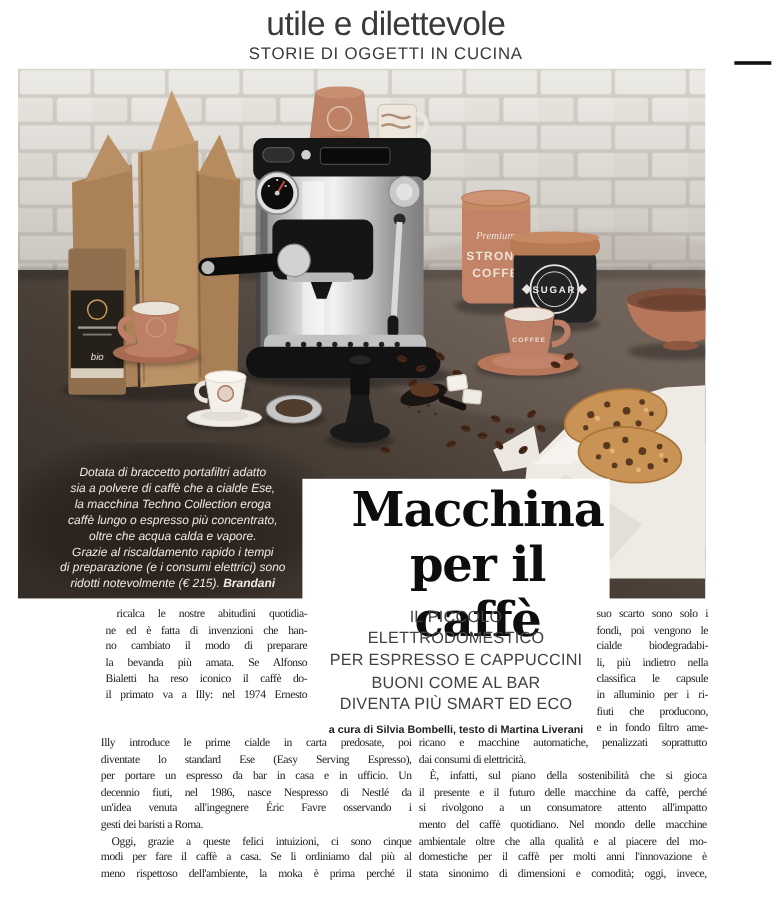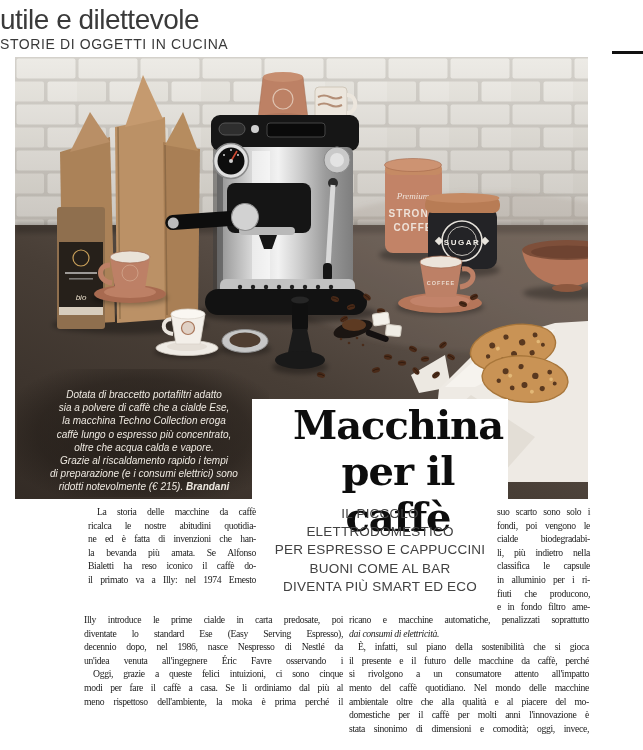--- a/index.html
+++ b/index.html
@@ -1,20 +1,20 @@
 <!DOCTYPE html>
 <html><head>
 <meta charset="utf-8">
 <style>
   html,body{margin:0;padding:0;background:#fff;}
   body{width:643px;height:750px;position:relative;overflow:hidden;font-family:"Liberation Sans",sans-serif;}
   .page{position:absolute;inset:0;background:#fff;}
 
   
-  .hdr{position:absolute;left:0;top:4px;width:100%;color:#3a3a3a;}
+  .hdr{position:absolute;left:0;top:4px;width:100%;text-align:center;color:#3a3a3a;}
   .hdr-title{font-size:28px;letter-spacing:-.5px;line-height:32px;font-weight:400;}
   .hdr-sub{font-size:14px;letter-spacing:.6px;margin-top:0;font-weight:400;}
   .corner-rule{position:absolute;right:0;top:51px;width:31px;height:3px;background:#111;}
 
   
   .photo{position:absolute;left:15px;top:57px;width:573px;height:442px;overflow:hidden;margin:0;}
   .caption{position:absolute;left:18px;top:331px;width:222px;text-align:center;
     font-style:italic;font-size:10px;line-height:13.2px;color:#ede8e0;}
   .caption b{font-weight:bold;}
   .pre{white-space:pre-line;}
@@ -27,21 +27,21 @@
   .standfirst{font-size:13.5px;line-height:18.2px;letter-spacing:.2px;color:#424242;}
   .byline{margin-top:7px;font-size:9px;font-weight:bold;color:#1e1e1e;}
 
   
   .col{position:absolute;font-family:"Liberation Serif",serif;font-size:9.7px;letter-spacing:-.35px;line-height:13.6px;color:#1b1b1b;}
   #col-nl{left:88px;top:505px;width:168px;}
   #col-nr{left:497px;top:505px;width:93px;}
   #col-wl{left:84px;top:613px;width:259px;}
   #col-wr{left:349px;top:613px;width:240px;}
   .line{text-align:justify;text-align-last:justify;}
-  .line.end{text-align:left;text-align-last:left;font-style:italic;}
+  .line.end{text-align:left;text-align-last:left;}
   .para.indent .line:first-child{text-indent:9px;}
 </style>
 </head>
 <body>
 
 <div class="page">
 
   <header class="hdr">
     <div class="hdr-title">utile e dilettevole</div>
     <div class="hdr-sub">STORIE DI OGGETTI IN CUCINA</div>
@@ -342,27 +342,28 @@
       <span>per il caffè</span>
     </h1>
   </div>
 
   <div class="standfirst-wrap">
     <div class="standfirst pre">IL PICCOLO
 ELETTRODOMESTICO
 PER ESPRESSO E CAPPUCCINI
 BUONI COME AL BAR
 DIVENTA PIÙ SMART ED ECO</div>
+    <div class="byline">a cura di Silvia Bombelli, testo di Martina Liverani</div>
   </div>
 
   <div class="col" id="col-nl">
       <div class="para indent">
-        <div class="line">La storia delle macchine da caffè</div>
         <div class="line">ricalca le nostre abitudini quotidia-</div>
         <div class="line">ne ed è fatta di invenzioni che han-</div>
+        <div class="line">no cambiato il modo di preparare</div>
         <div class="line">la bevanda più amata. Se Alfonso</div>
         <div class="line">Bialetti ha reso iconico il caffè do-</div>
         <div class="line">il primato va a Illy: nel 1974 Ernesto</div>
       </div>
     </div>
   <div class="col" id="col-nr">
       <div class="para">
         <div class="line">suo scarto sono solo i</div>
         <div class="line">fondi, poi vengono le</div>
         <div class="line">cialde biodegradabi-</div>
@@ -370,22 +371,24 @@
         <div class="line">classifica le capsule</div>
         <div class="line">in alluminio per i ri-</div>
         <div class="line">fiuti che producono,</div>
         <div class="line">e in fondo filtro ame-</div>
       </div>
     </div>
   <div class="col" id="col-wl">
       <div class="para">
         <div class="line">Illy introduce le prime cialde in carta predosate, poi</div>
         <div class="line">diventate lo standard Ese (Easy Serving Espresso),</div>
-        <div class="line">decennio dopo, nel 1986, nasce Nespresso di Nestlé da</div>
+        <div class="line">per portare un espresso da bar in casa e in ufficio. Un</div>
+        <div class="line">decennio fiuti, nel 1986, nasce Nespresso di Nestlé da</div>
         <div class="line">un'idea venuta all'ingegnere Éric Favre osservando i</div>
+        <div class="line end">gesti dei baristi a Roma.</div>
       </div>
       <div class="para indent">
         <div class="line">Oggi, grazie a queste felici intuizioni, ci sono cinque</div>
         <div class="line">modi per fare il caffè a casa. Se li ordiniamo dal più al</div>
         <div class="line">meno rispettoso dell'ambiente, la moka è prima perché il</div>
       </div>
     </div>
   <div class="col" id="col-wr">
       <div class="para">
         <div class="line">ricano e macchine automatiche, penalizzati soprattutto</div>

